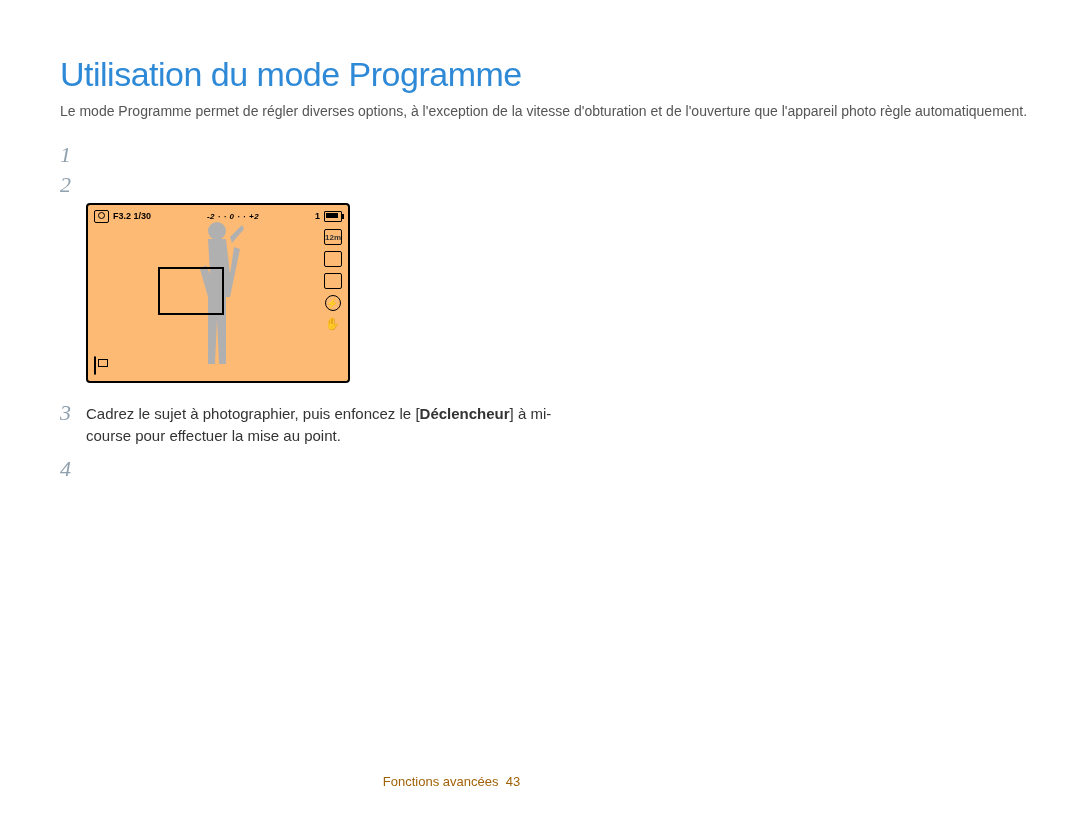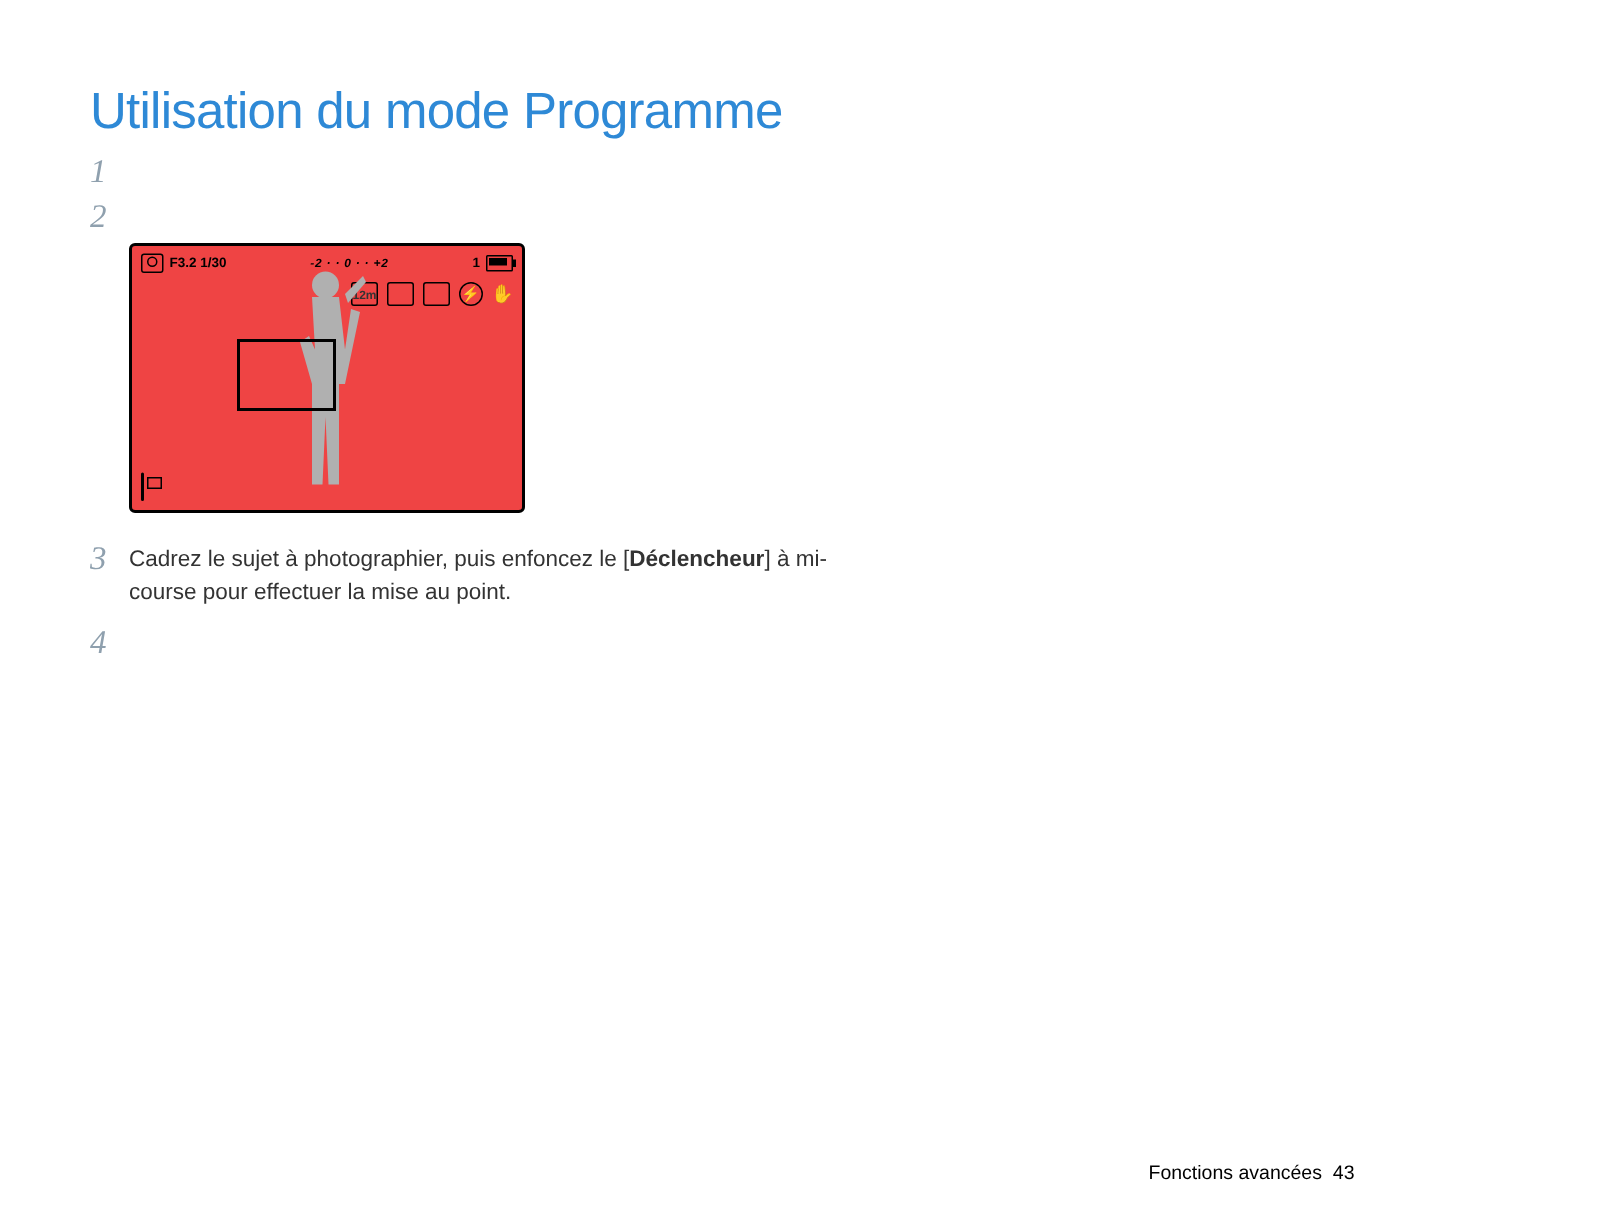--- a/index.html
+++ b/index.html
@@ -72,21 +72,21 @@
     left: 0;
     top: 0;
   }
   .lcd {
     margin: 6px 0 18px 26px;
     width: 260px;
     height: 176px;
     border: 2px solid #000000;
     border-radius: 4px;
     position: relative;
-    background: #ef4444;
+    background: #fdba74;
   }
   .lcd-top {
     position: absolute;
     top: 4px;
     left: 6px;
     right: 6px;
     height: 14px;
     display: flex;
     align-items: center;
     justify-content: space-between;
@@ -114,21 +114,21 @@
     width: 16px; height: 9px; border:1.5px solid #000; position:relative; border-radius:1px;
   }
   .batt::after { content:""; position:absolute; right:-3px; top:2px; width:2px; height:5px; background:#000; }
   .batt::before { content:""; position:absolute; left:1px; top:1px; width:12px; height:5px; background:#000; }
 
   .side-icons {
     position: absolute;
     right: 6px;
     top: 24px;
     display: flex;
-    flex-direction: row;
+    flex-direction: column;
     gap: 6px;
     align-items: center;
   }
   .side-icons .ic {
     width: 16px; height: 14px; border: 1.5px solid #000; border-radius: 2px; position:relative;
     font-size:8px; font-weight:700; display:flex; align-items:center; justify-content:center;
   }
   .ic-flash {
     width:14px; height:14px; border:1.5px solid #000; border-radius:50%;
     display:flex; align-items:center; justify-content:center; font-size:10px; font-weight:700;
@@ -163,32 +163,33 @@
     width: 62px;
     height: 44px;
     border: 2px solid #000;
   }
 
   .footer {
     position: absolute;
     bottom: 26px;
     left: 0;
     width: 903px;
-    text-align: right;
+    text-align: center;
     font-size: 13px;
-    color: #000000;
+    color: #a16207;
   }
 </style>
 </head>
 <body>
 
 <div class="page">
 
   <h1 class="title">Utilisation du mode Programme</h1>
 
+  <p class="intro">Le mode Programme permet de régler diverses options, à l'exception de la vitesse d'obturation et de l'ouverture que l'appareil photo règle automatiquement.</p>
 
   <div class="steps">
 
     <div class="step">
       <div class="step-num">1</div>
     </div>
 
     <div class="step">
       <div class="step-num">2</div>
     </div>

